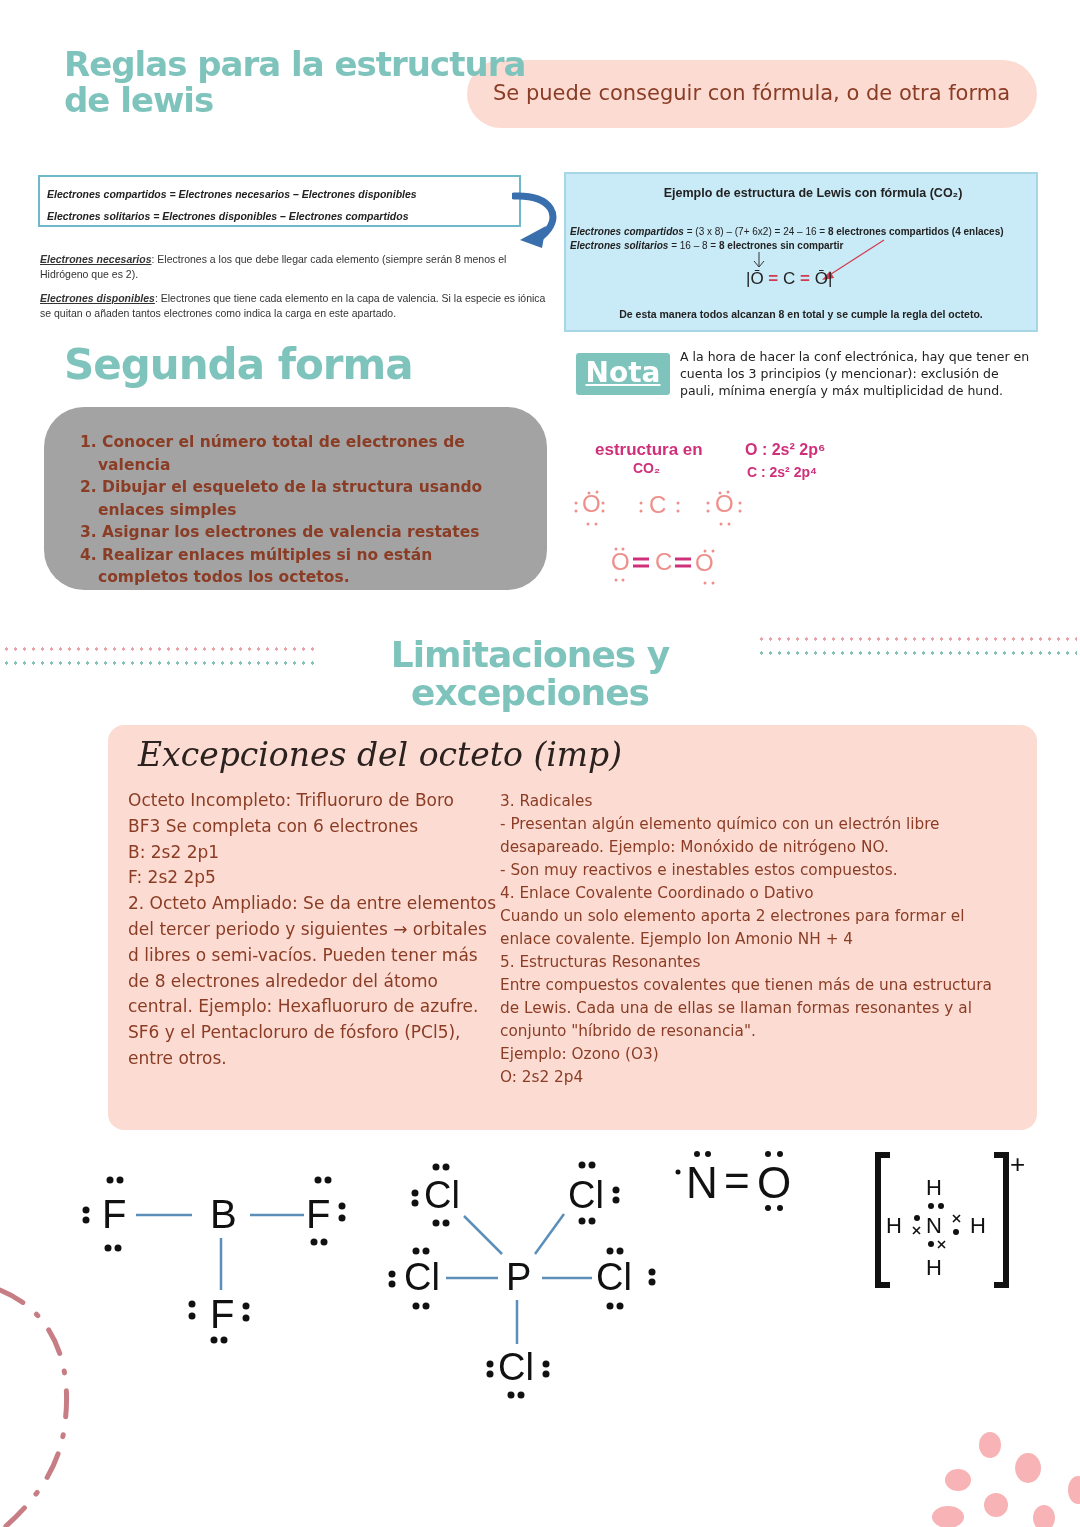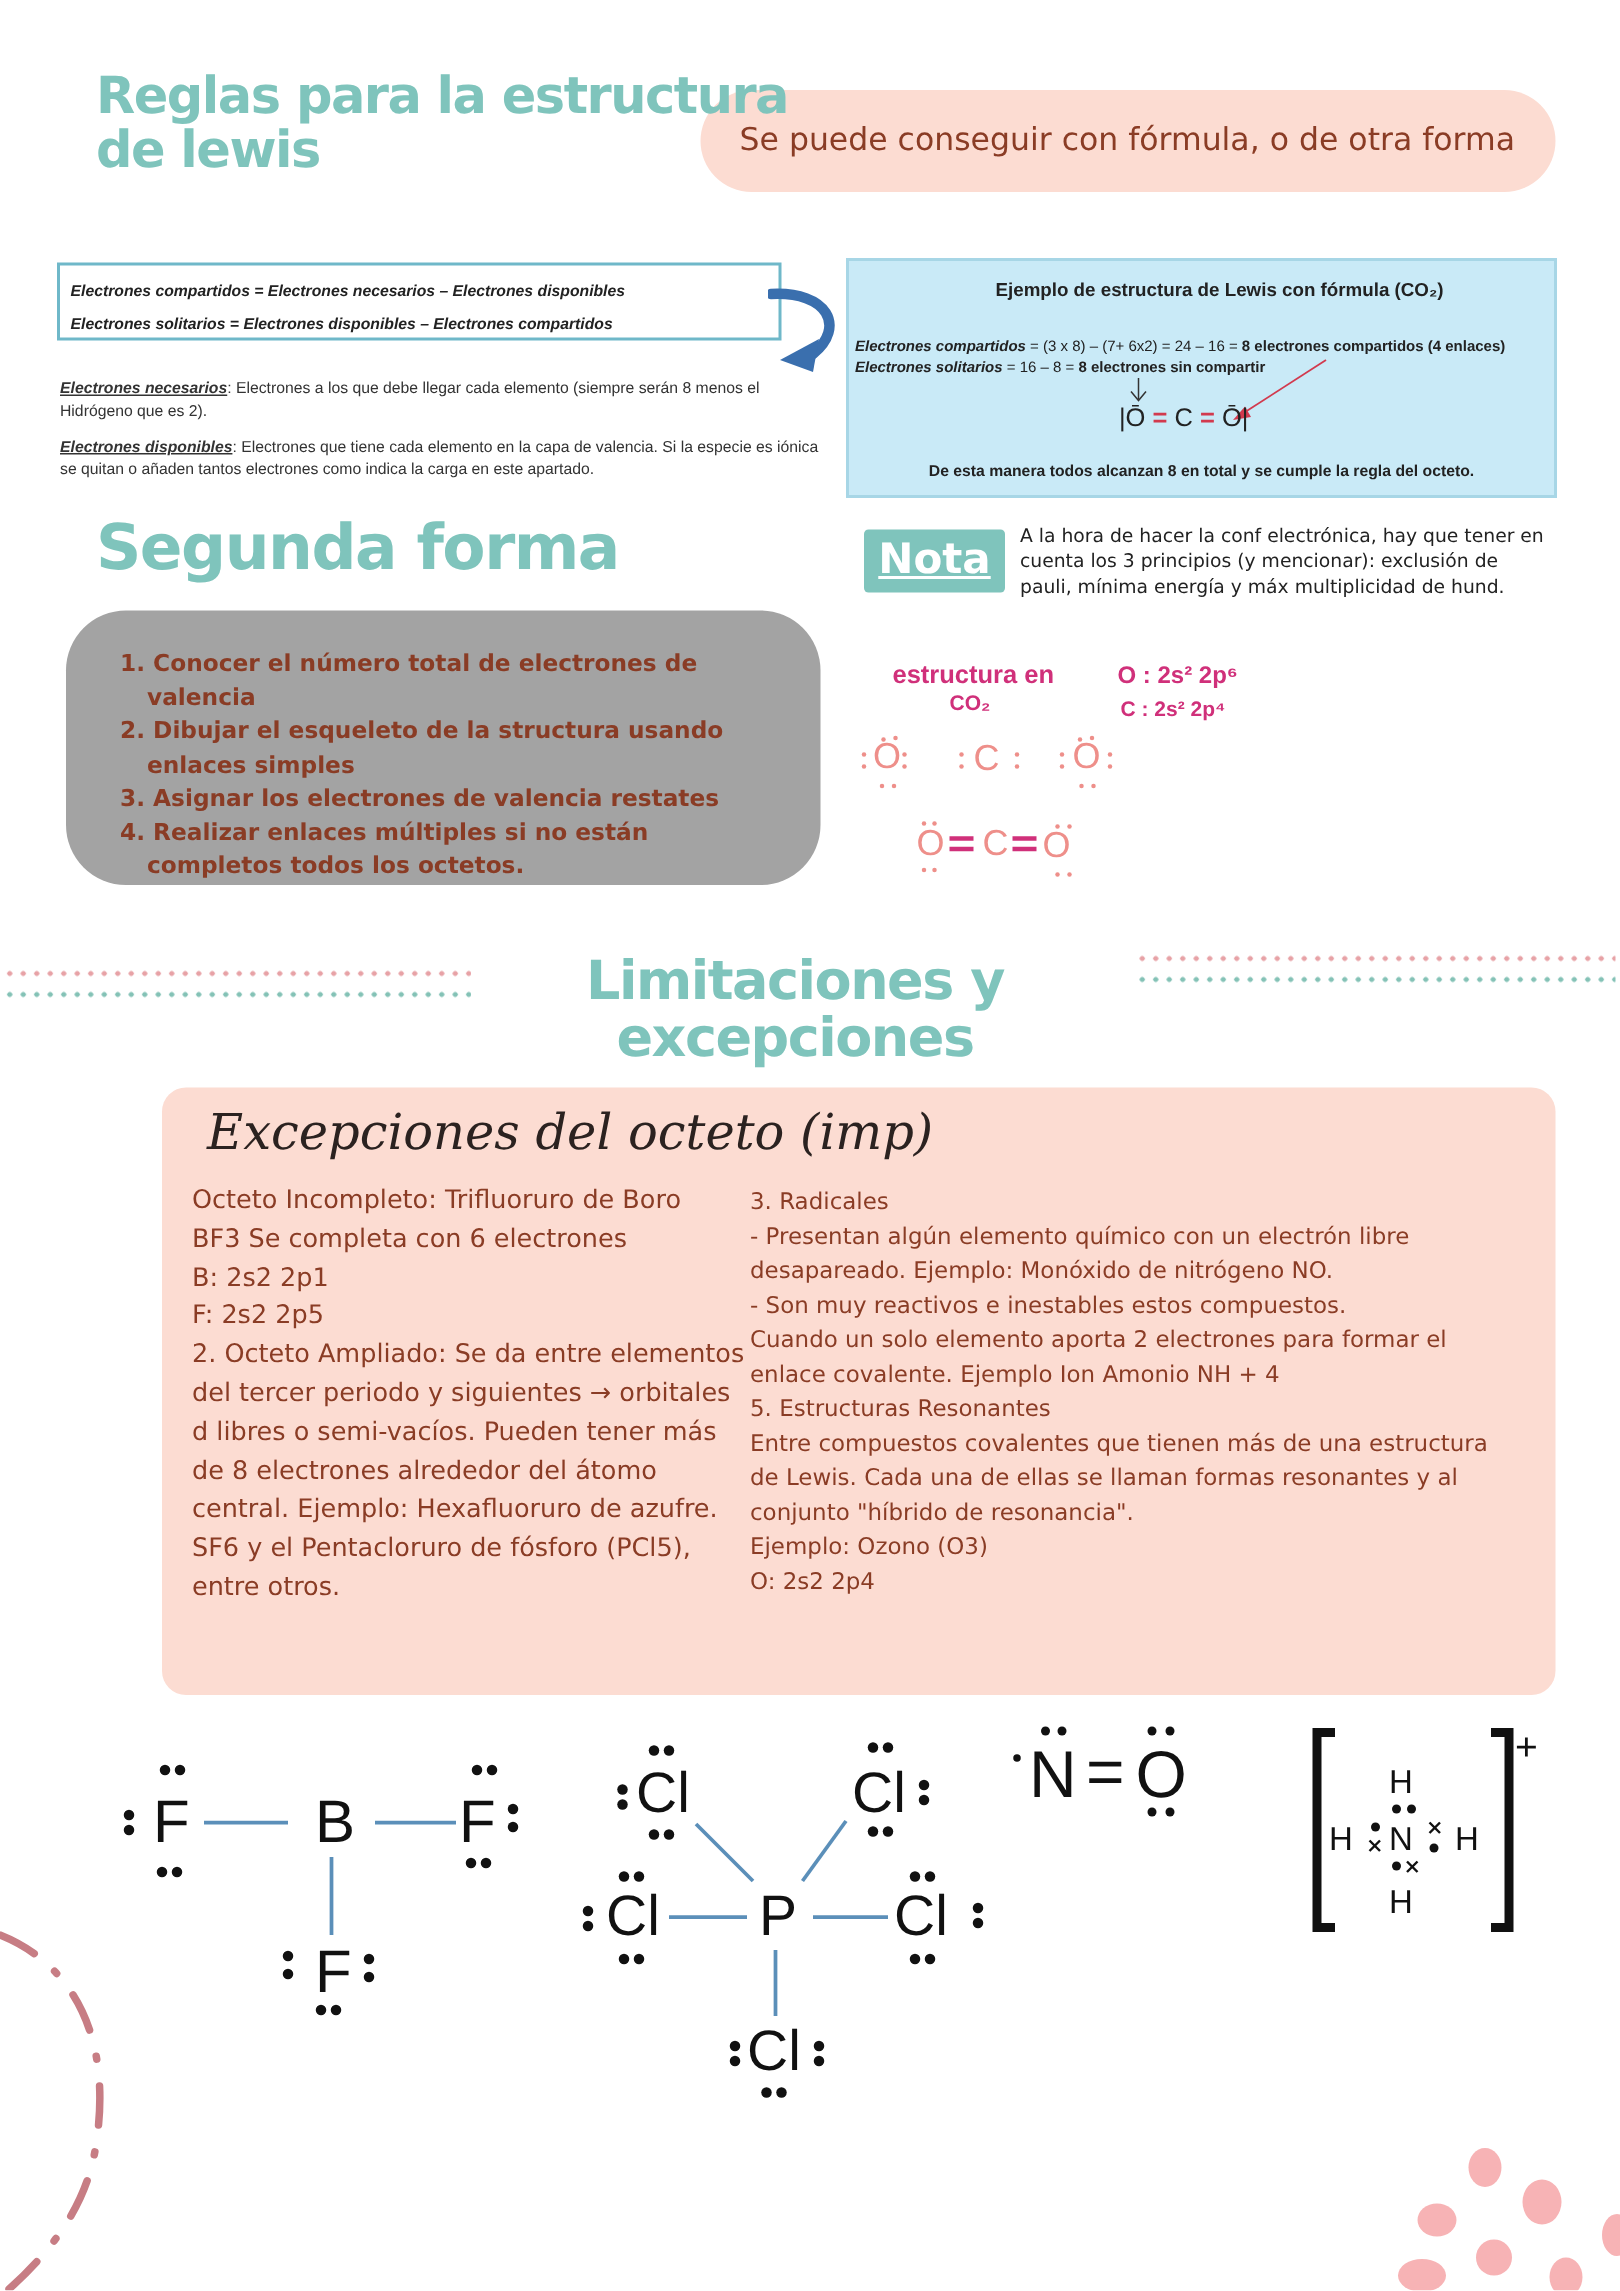--- a/index.html
+++ b/index.html
@@ -212,20 +212,21 @@
     <div>de 8 electrones alrededor del átomo</div>
     <div>central. Ejemplo: Hexafluoruro de azufre.</div>
     <div>SF6 y el Pentacloruro de fósforo (PCl5),</div>
     <div>entre otros.</div>
   </div>
   <div id="exc-right" class="abs">
     <div>3. Radicales</div>
     <div> - Presentan algún elemento químico con un electrón libre</div>
     <div>desapareado. Ejemplo: Monóxido de nitrógeno NO.</div>
     <div>- Son muy reactivos e inestables estos compuestos.</div>
+    <div>4. Enlace Covalente Coordinado o Dativo</div>
     <div>Cuando un solo elemento aporta 2 electrones para formar el</div>
     <div>enlace covalente. Ejemplo Ion Amonio NH + 4</div>
     <div>5. Estructuras Resonantes</div>
     <div>Entre compuestos covalentes que tienen más de una estructura</div>
     <div>de Lewis. Cada una de ellas se llaman formas resonantes y al</div>
     <div>conjunto "híbrido de resonancia".</div>
     <div>Ejemplo: Ozono (O3)</div>
     <div>O: 2s2 2p4</div>
   </div>
 </div>

